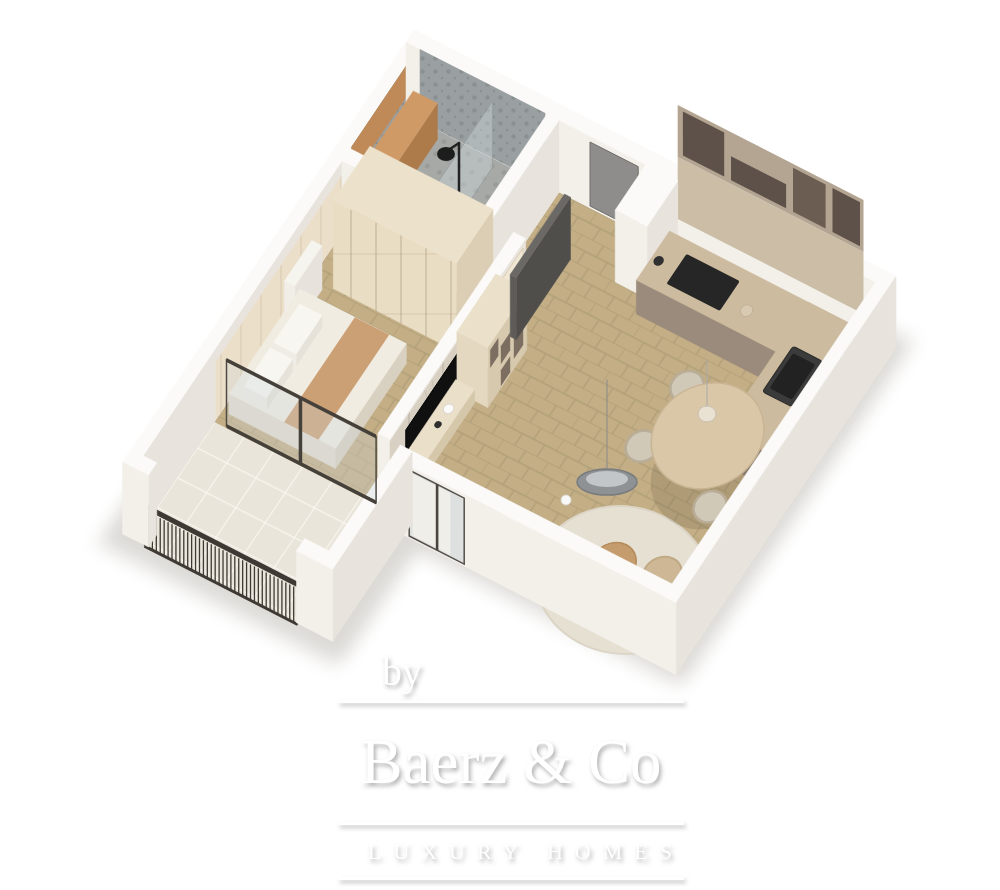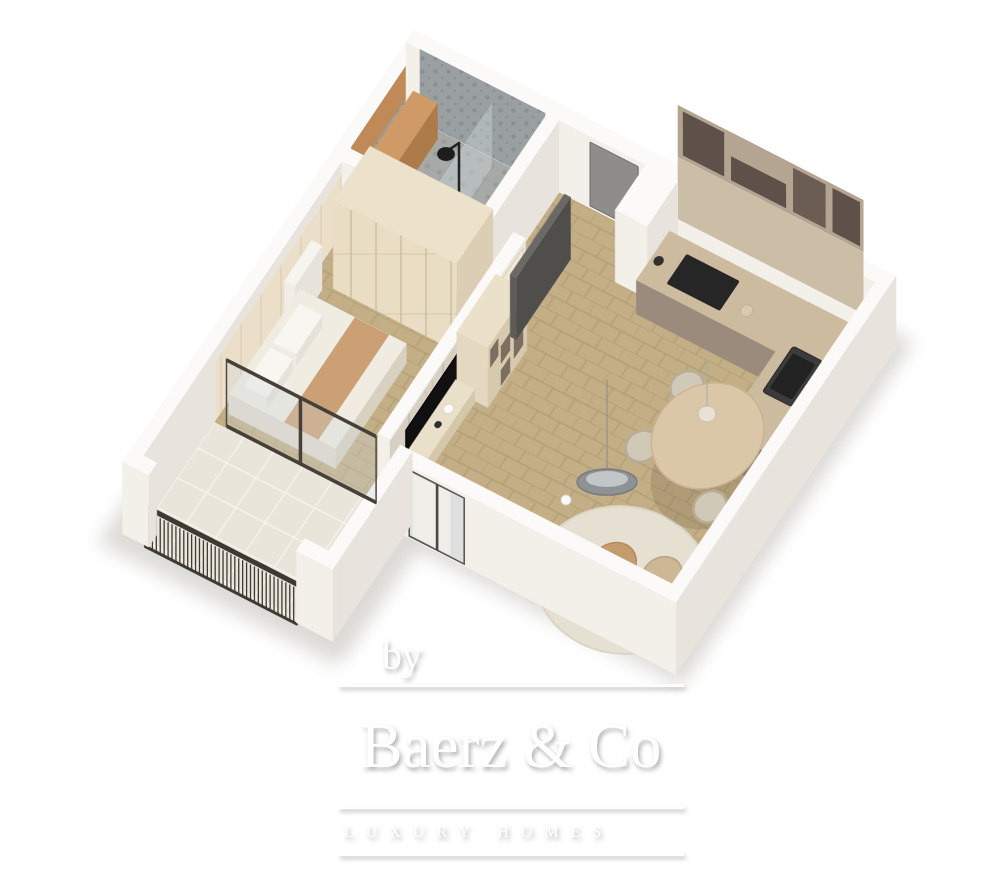--- a/index.html
+++ b/index.html
@@ -1,25 +1,25 @@
 <!DOCTYPE html>
 <html><head>
 <meta charset="utf-8">
 <style>
   html,body{margin:0;padding:0;background:#ffffff;}
   #stage{position:relative;width:1000px;height:890px;background:#ffffff;overflow:hidden;
          font-family:"Liberation Serif", serif;}
   #scene{position:absolute;left:0;top:0;}
-  .watermark{position:absolute;left:338px;top:634px;width:346px;color:#ffffff;z-index:5;
+  .watermark{position:absolute;left:338px;top:650px;width:346px;color:#ffffff;z-index:5;
              text-shadow:2px 3px 4px rgba(110,110,110,.55);}
   .wm-by{font-size:40px;line-height:1.1;padding-left:44px;margin-bottom:6px;}
   .wm-line{height:3px;background:#ffffff;border:none;margin:0;
            box-shadow:2px 3px 4px rgba(110,110,110,.45);}
   .wm-brand{font-size:63px;line-height:1.5;text-align:center;white-space:nowrap;margin:12px;}
-  .wm-tagline{font-size:16px;letter-spacing:12px;text-align:left;margin:14px 0 12px 6px;}
+  .wm-tagline{font-size:22px;letter-spacing:12px;text-align:right;margin:14px 0 12px 6px;}
 </style>
 </head>
 <body>
 
 <div id="stage">
   <svg id="scene" width="1000" height="890" viewBox="0 0 1000 890">
     <defs>
       <filter id="soft" x="-20%" y="-20%" width="140%" height="140%">
         <feGaussianBlur stdDeviation="9"></feGaussianBlur>
       </filter>

